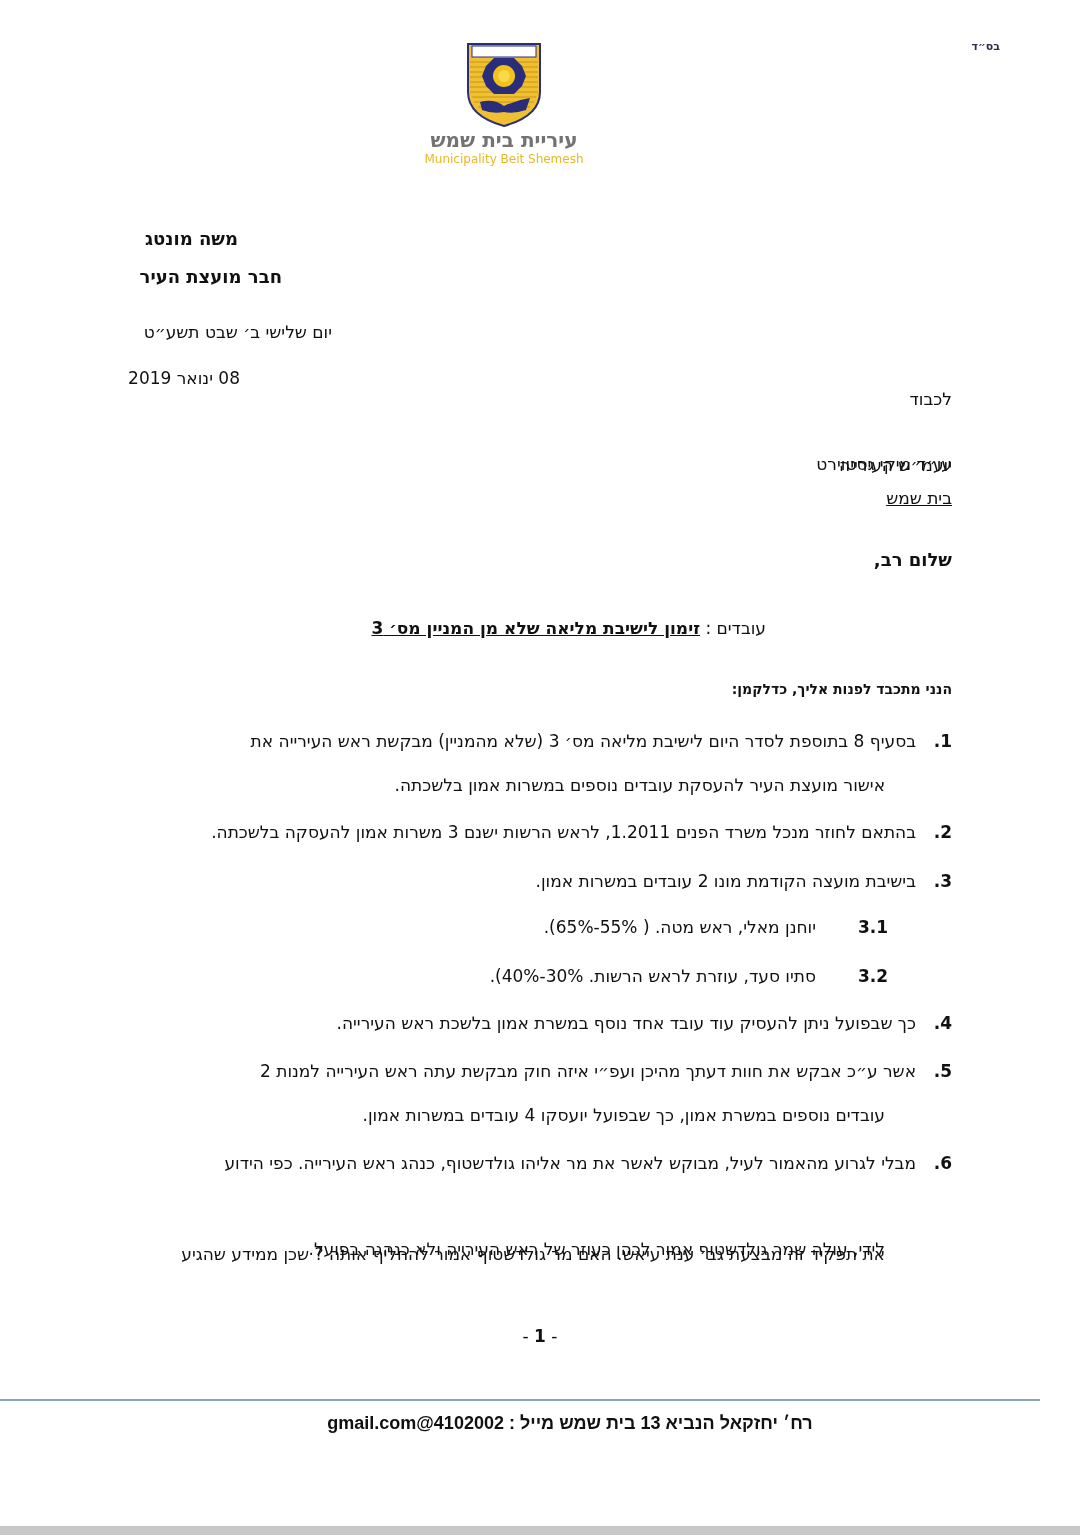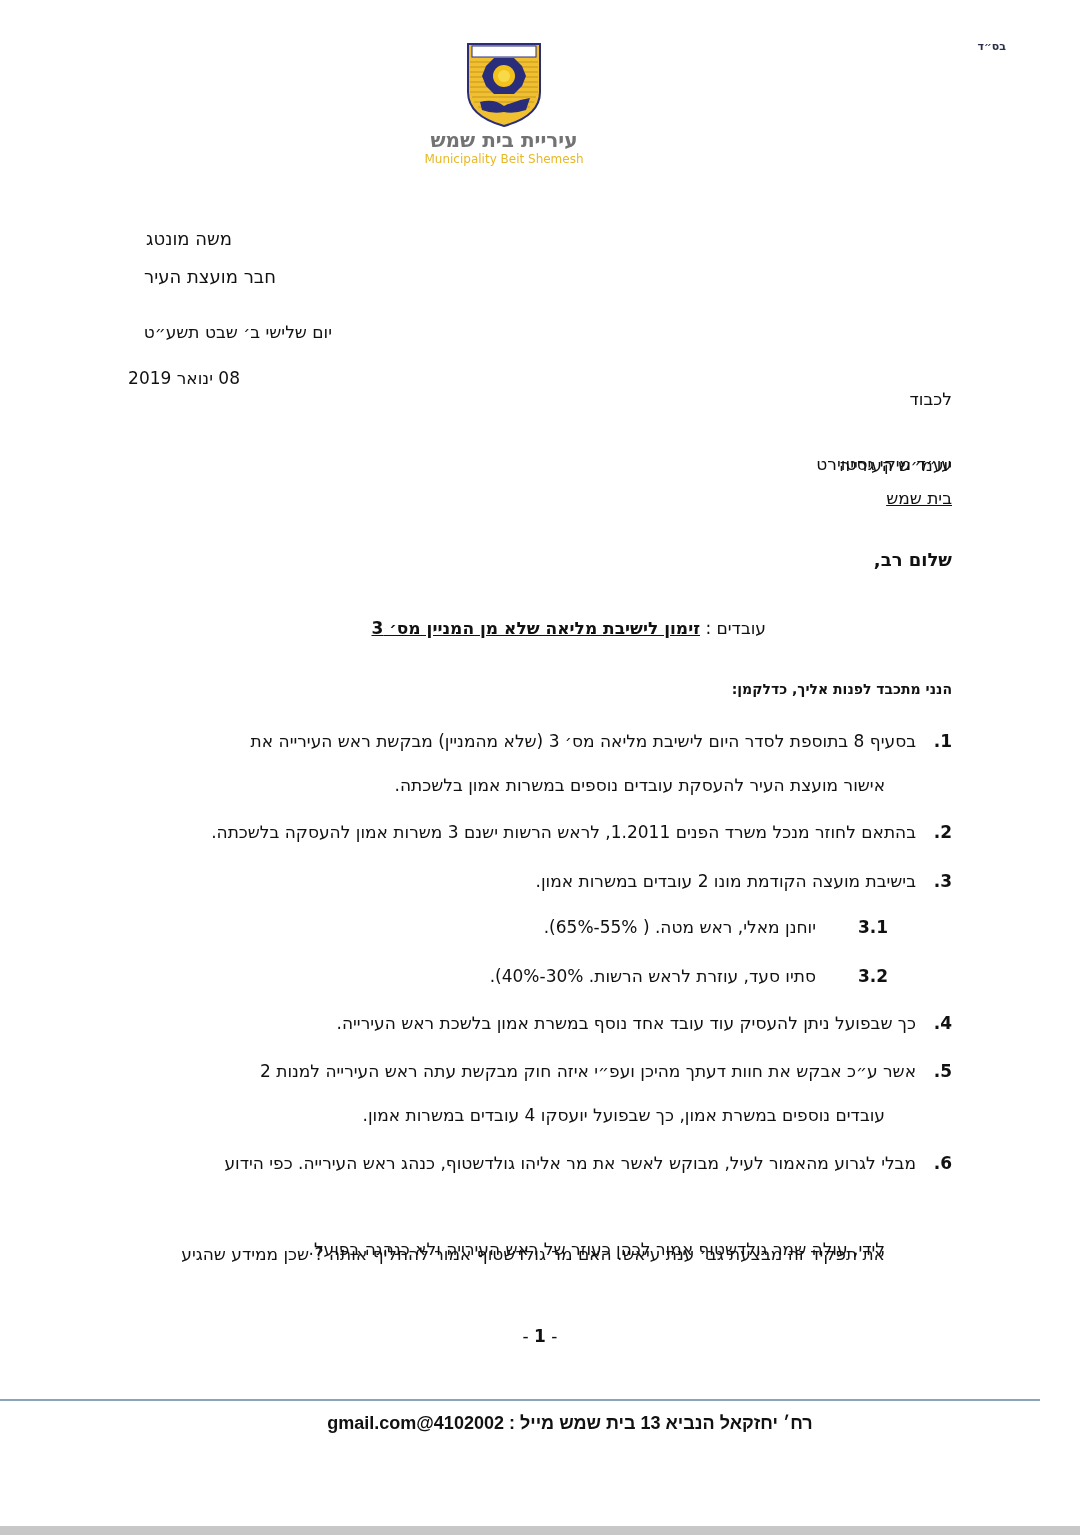--- a/index.html
+++ b/index.html
@@ -2,26 +2,26 @@
 <html><head>
 <meta charset="utf-8">
 <style>
   html, body { margin: 0; padding: 0; }
   body {
     width: 1080px; height: 1535px; background: #ffffff; position: relative; overflow: hidden;
     font-family: "DejaVu Sans", "Liberation Sans", sans-serif; color: #111;
   }
   .abs { position: absolute; }
   .rtl { direction: rtl; unicode-bidi: embed; }
-  .besd { right: 74px; top: 40px; font-size: 11px; color: #2a2e4a; font-weight: bold; }
+  .besd { right: 80px; top: 40px; font-size: 11px; color: #2a2e4a; font-weight: bold; }
   .logo-wrap { left: 392px; top: 36px; width: 224px; height: 134px; }
   .crest { position: absolute; left: 72px; top: 4px; width: 80px; height: 88px; }
   .logo-he { position: absolute; left: 0; width: 224px; top: 92px; text-align: center; font-size: 20px; font-weight: bold; color: #737373; direction: rtl; }
   .logo-en { position: absolute; left: 0; width: 224px; top: 116px; text-align: center; font-size: 12px; color: #e8b825; }
-  .sender { left: 108px; width: 124px; text-align: right; font-size: 18px; font-weight: normal; }
+  .sender { left: 114px; width: 124px; text-align: right; font-size: 18px; font-weight: bold; }
   .date { left: 100px; width: 232px; text-align: right; font-size: 17px; }
   .to { right: 128px; text-align: right; font-size: 17px; }
   .underline { text-decoration: underline; }
   .greet { right: 128px; top: 549px; font-size: 18px; font-weight: bold; }
   .subject { right: 314px; top: 618px; font-size: 17px; }
   .subject .subj-val { font-weight: bold; text-decoration: underline; }
   .intro { right: 128px; top: 681px; font-size: 14px; font-weight: bold; }
   .item-line { right: 128px; font-size: 17px; white-space: nowrap; direction: rtl; }
   .item-line .num { display: inline-block; width: 36px; font-weight: bold; }
   .cont-line { right: 195px; font-size: 17px; white-space: nowrap; direction: rtl; }

